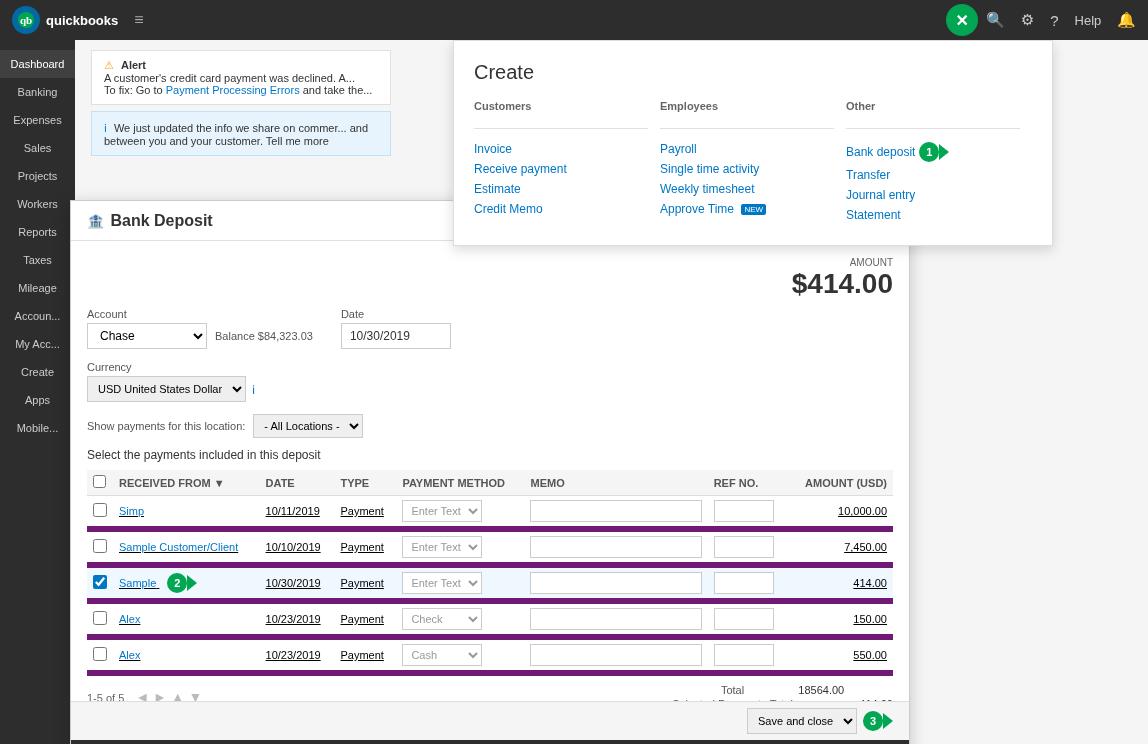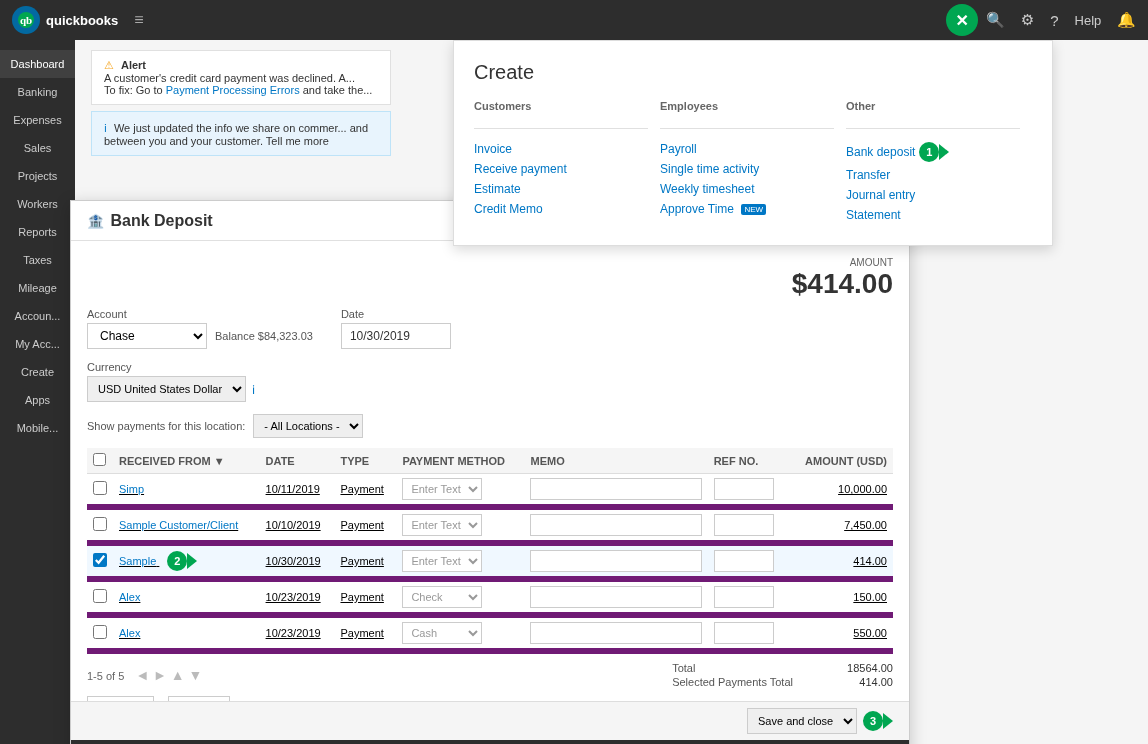--- a/index.html
+++ b/index.html
@@ -62,21 +62,21 @@
     .payments-table td { padding: 4px 6px; border-bottom: 6px solid #701a75; vertical-align: middle; text-decoration: underline; }
     .td-link { color: #0077c5; cursor: pointer; }
     .ref-input { border: 1px solid #ccc; padding: 2px 4px; font-size: 11px; height: 22px; width: 60px; }
     .memo-input { border: 1px solid #ccc; padding: 2px 4px; font-size: 11px; height: 22px; width: 100%; }
     .enter-text-select { border: 1px solid #ccc; padding: 2px 4px; font-size: 11px; height: 22px; background: white; color: #999; min-width: 70px; }
 
     
     .table-footer { display: flex; align-items: center; justify-content: space-between; padding: 6px 0; font-size: 11px; color: #555; }
     .btn-select-all { border: 1px solid #ccc; background: white; padding: 3px 10px; font-size: 11px; cursor: pointer; margin-right: 6px; }
     .btn-clear-all { border: 1px solid #ccc; background: white; padding: 3px 10px; font-size: 11px; cursor: pointer; }
-    .totals-row { display: flex; justify-content: space-between; gap: 40px; margin: 2px 0; }
+    .totals-row { display: flex; justify-content: center; gap: 40px; margin: 2px 0; }
     .totals-label { color: #555; }
     .totals-value { color: #333; min-width: 60px; text-align: right; }
 
     
     .dialog-bottom-bar { background: #2d2d2d; padding: 8px 16px; display: flex; align-items: center; justify-content: space-between; }
 
     
     .step-indicator { display: inline-flex; align-items: center; }
     .step-circle { width: 20px; height: 20px; background: #00a651; border-radius: 50%; color: white; font-size: 11px; font-weight: bold; display: inline-flex; align-items: center; justify-content: center; }
     .step-arrow { width: 0; height: 0; border-top: 8px solid transparent; border-bottom: 8px solid transparent; border-left: 10px solid #00a651; display: inline-block; }
@@ -246,20 +246,21 @@
         </div>
       </div>
 
       <div class="show-payments-row">
         <span>Show payments for this location:</span>
         <select class="location-select">
           <option>- All Locations -</option>
         </select>
       </div>
 
+      <div style="font-size:12px; color:#333; margin-bottom:8px; font-weight:400;">Select the payments included in this deposit</div>
 
       <table class="payments-table">
         <thead>
           <tr>
             <th style="width:24px;">
               <input type="checkbox" style="">
             </th>
             <th style="cursor:pointer;">RECEIVED FROM ▼</th>
             <th style="cursor:pointer;">DATE</th>
             <th>TYPE</th>

